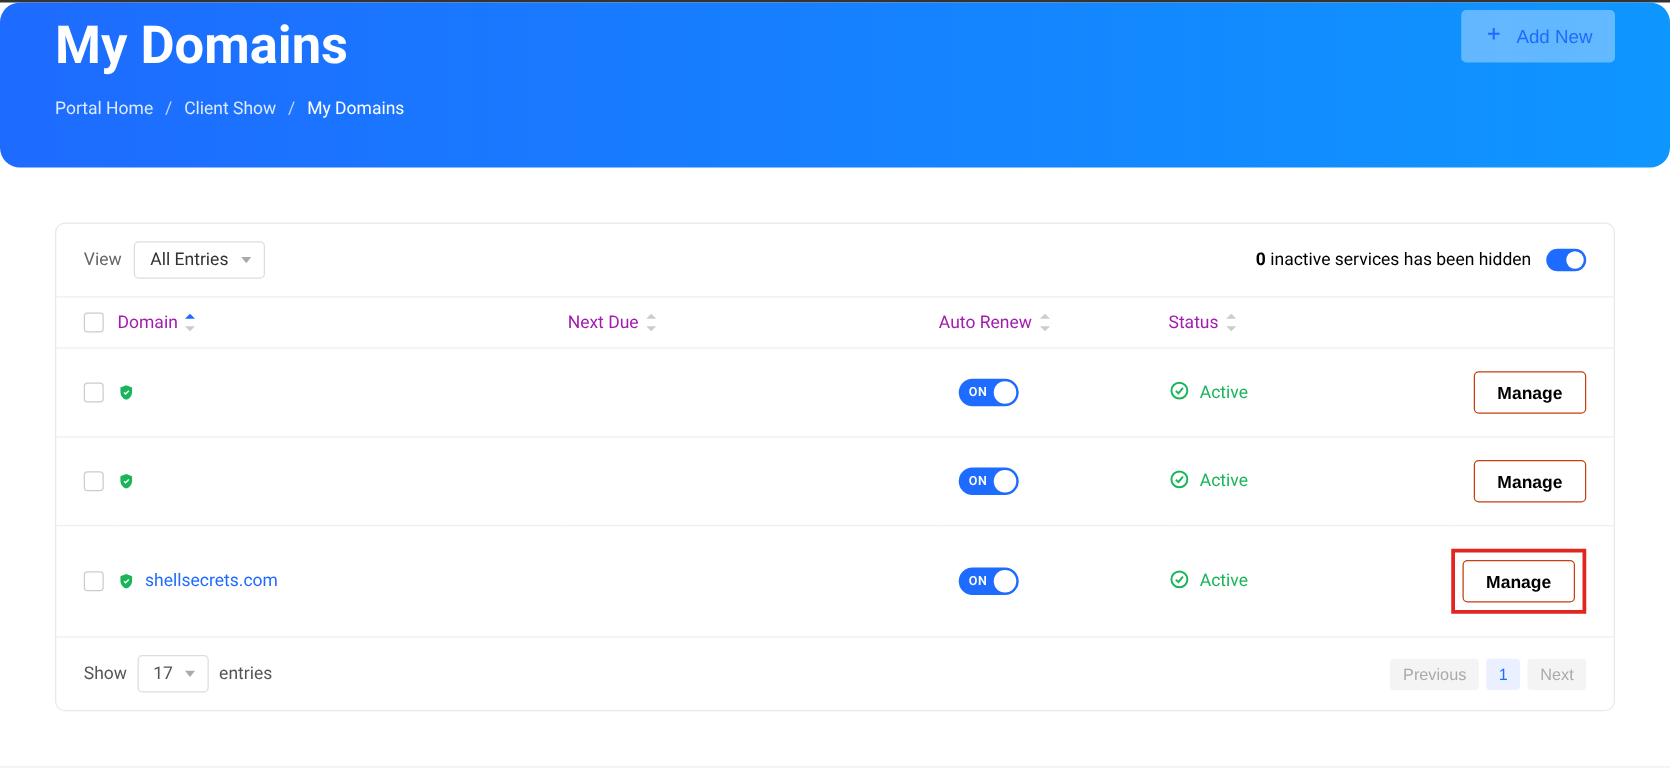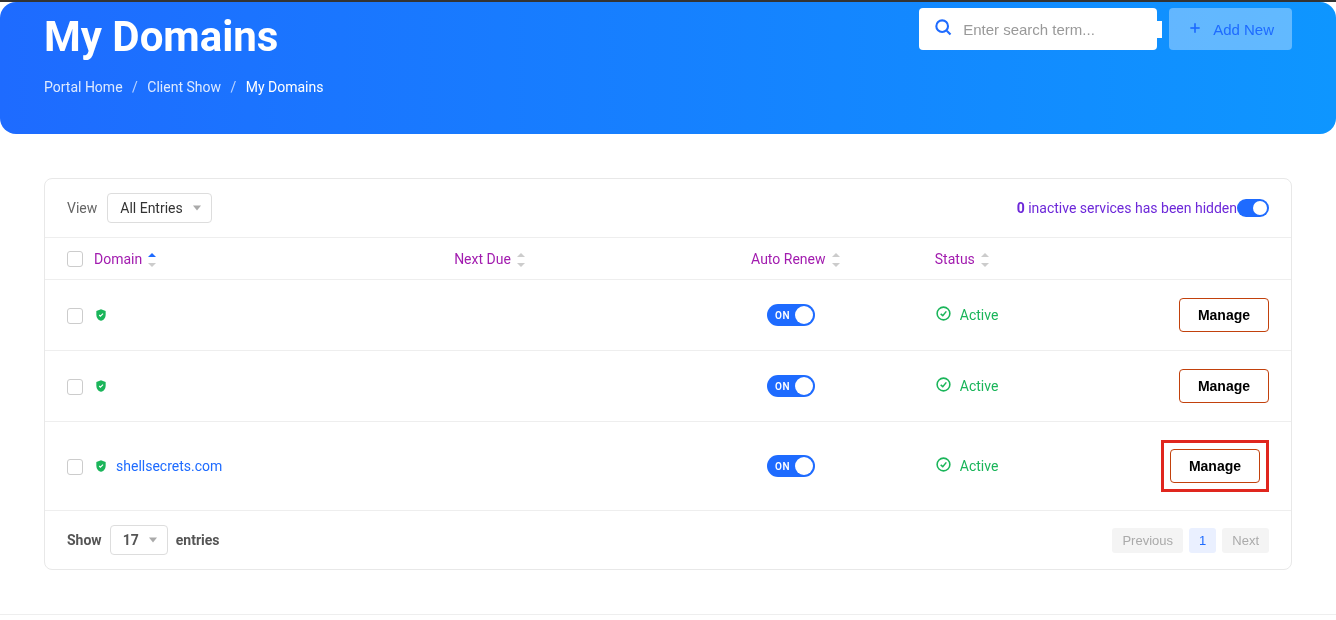--- a/index.html
+++ b/index.html
@@ -100,21 +100,21 @@
     .select-caret {
       position: absolute;
       right: 10px;
       top: 50%;
       transform: translateY(-50%);
       width: 0; height: 0;
       border-left: 4px solid transparent;
       border-right: 4px solid transparent;
       border-top: 5px solid #aaa;
     }
-    .hidden-text { font-size: 14px; color: #6d28d9; }
+    .hidden-text { font-size: 14px; color: #000000; margin-right: 12px; }
     .hidden-text b { font-weight: 700; }
     .toggle {
       width: 32px; height: 18px;
       background: #1e6bff;
       border-radius: 10px;
       position: relative;
       display: inline-block;
       vertical-align: middle;
       cursor: pointer;
     }
@@ -224,21 +224,21 @@
       padding: 6px;
       display: inline-block;
     }
     .actions-cell { text-align: right; padding-right: 22px !important; }
     .panel-bottom {
       display: flex;
       align-items: center;
       justify-content: space-between;
       padding: 14px 22px;
     }
-    .show-group { display: flex; align-items: center; gap: 8px; color: #555; font-size: 14px; font-weight: bold; }
+    .show-group { display: flex; align-items: center; gap: 8px; color: #555; font-size: 14px; }
     .pagination { display: flex; gap: 6px; }
     .page-btn {
       border: none;
       background: #f4f4f4;
       color: #aaa;
       border-radius: 3px;
       padding: 5px 10px;
       font-size: 13px;
       cursor: pointer;
     }
@@ -259,29 +259,20 @@
 <div class="header">
   <div class="header-title">My Domains</div>
   <div class="breadcrumb">
     <span class="bc-link">Portal Home</span>
     <span class="sep">/</span>
     <span class="bc-link">Client Show</span>
     <span class="sep">/</span>
     <span class="bc-active">My Domains</span>
   </div>
   <div class="header-actions">
-    <div class="search-box">
-      <span>
-        <svg width="20" height="20" viewBox="0 0 24 24" fill="none" stroke="#1e6bff" stroke-width="2.5">
-            <circle cx="11" cy="11" r="7"></circle>
-            <line x1="21" y1="21" x2="16.5" y2="16.5"></line>
-          </svg>
-      </span>
-      <input type="text" placeholder="Enter search term..." style="">
-    </div>
     <button class="add-new-btn">
       <span>
         <svg width="16" height="16" viewBox="0 0 24 24" fill="none" stroke="#1e6bff" stroke-width="2.5">
             <line x1="12" y1="5" x2="12" y2="19"></line>
             <line x1="5" y1="12" x2="19" y2="12"></line>
           </svg>
       </span>
       <span>Add New</span>
     </button>
   </div>

